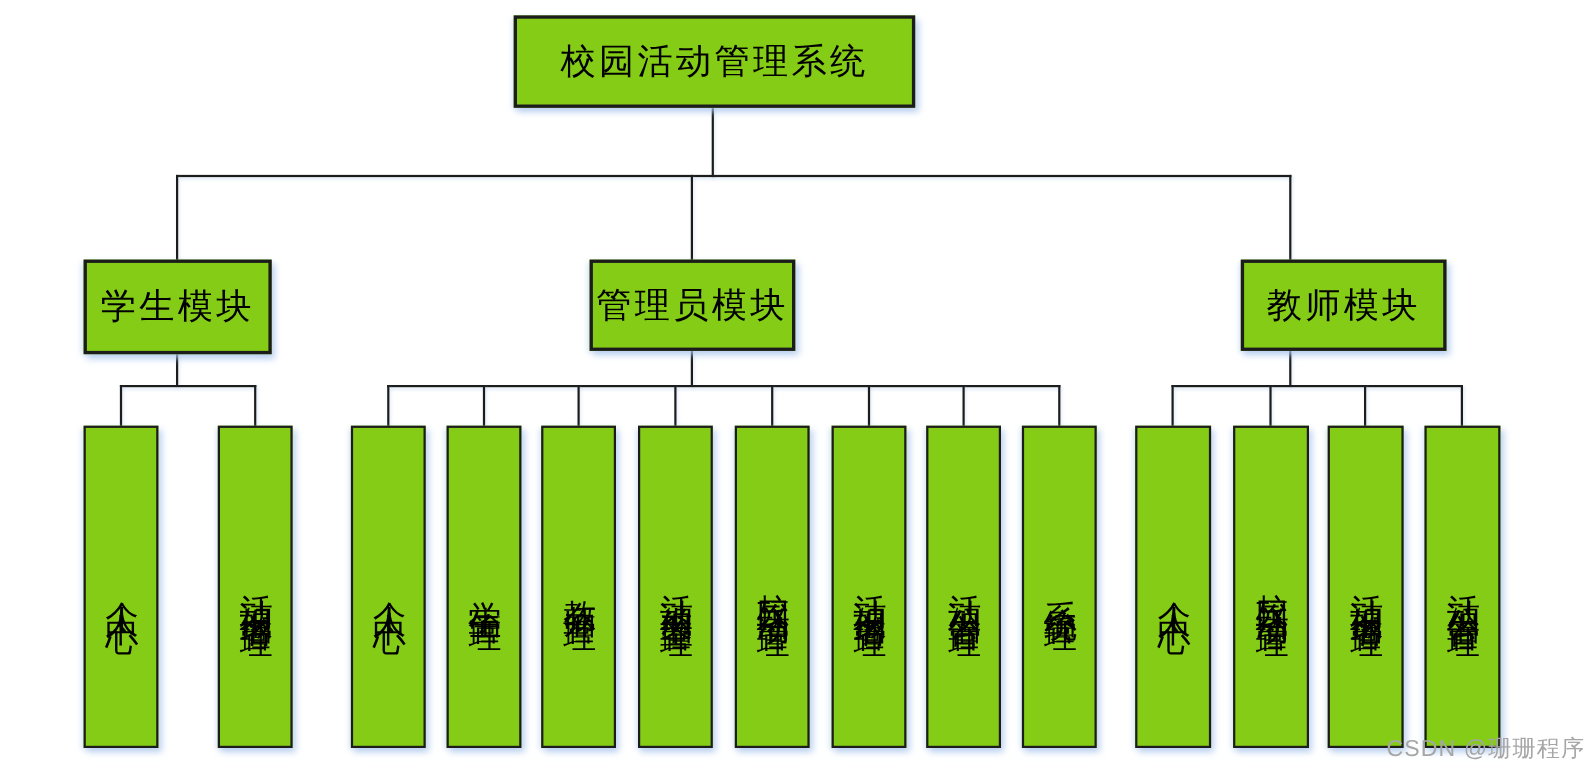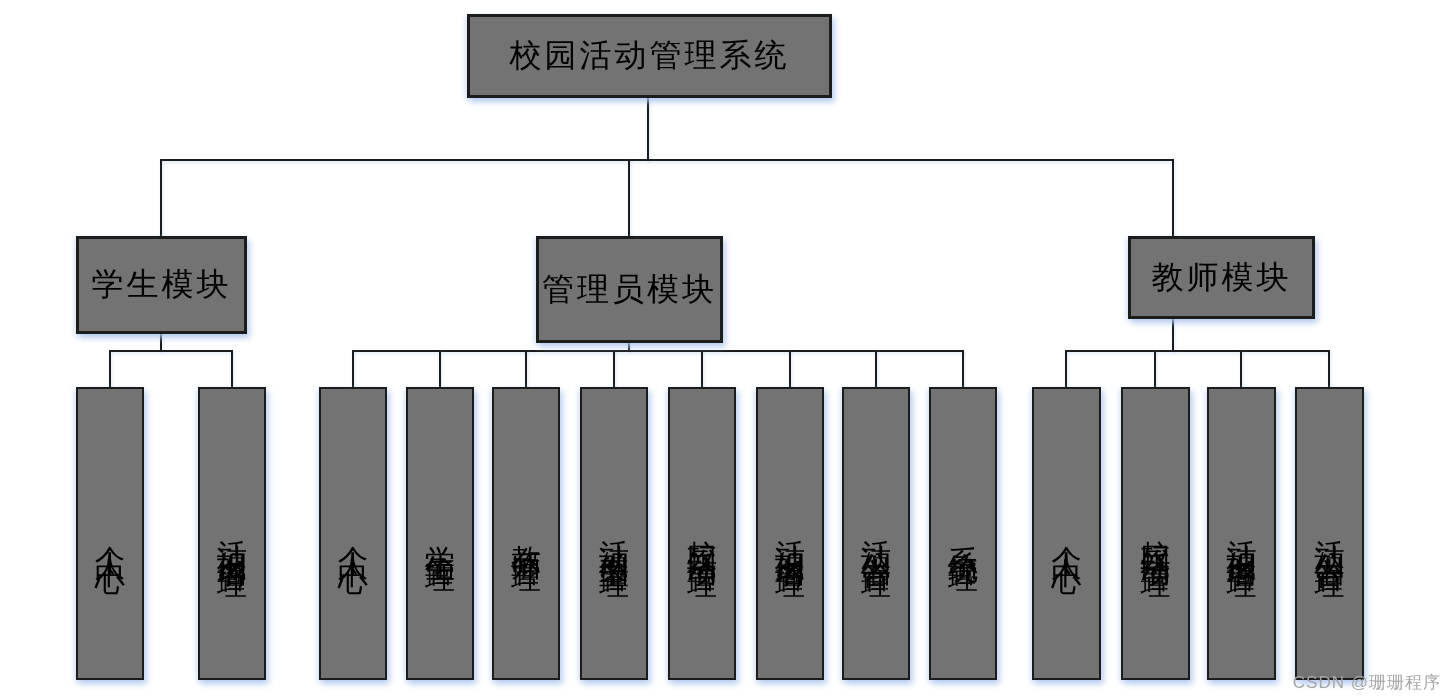--- a/index.html
+++ b/index.html
@@ -11,21 +11,21 @@
   .canvas {
     position: relative;
     width: 1447px;
     height: 698px;
     background: #ffffff;
     overflow: hidden;
   }
   .box {
     position: absolute;
     box-sizing: border-box;
-    background: #737373;
+    background: #84cc16;
     border: 3px solid #1c1c1c;
     display: flex;
     align-items: center;
     justify-content: center;
     color: #000000;
     box-shadow: 3px 4px 6px rgba(168, 196, 236, 0.75),
                 -2px 2px 5px rgba(168, 196, 236, 0.40);
   }
   .box.leaf { border-width: 2px; }
   .hlabel {
@@ -46,21 +46,21 @@
     background: #1c1c1c;
     box-shadow: 1px 2px 3px rgba(170, 200, 235, 0.45);
   }
   .vl { width: 2px; }
   .hl { height: 2px; }
   .watermark {
     position: absolute;
     right: 6px;
     bottom: 4px;
     font-family: "Liberation Sans", "DejaVu Sans", sans-serif;
-    font-size: 17px;
+    font-size: 21px;
     letter-spacing: 1px;
     color: #a6a6a6;
   }
 </style>
 </head>
 <body>
 
 <div class="canvas">
 
   <div class="vl" style="left:647px; top:97px;  height:64px;"></div>
@@ -89,24 +89,24 @@
   <div class="hl" style="left:1065px;top:350px; width:265px;"></div>
   <div class="vl" style="left:1065px;top:350px; height:38px;"></div>
   <div class="vl" style="left:1154px;top:350px; height:38px;"></div>
   <div class="vl" style="left:1240px;top:350px; height:38px;"></div>
   <div class="vl" style="left:1328px;top:350px; height:38px;"></div>
 
   <div class="box" style="left:467px; top:14px; width:365px; height:84px;">
     <span class="hlabel">校园活动管理系统</span>
   </div>
 
-  <div class="box" style="left:76px; top:236px; width:171px; height:98px;">
+  <div class="box" style="left:76px; top:236px; width:171px; height:86px;">
     <span class="hlabel">学生模块</span>
   </div>
-  <div class="box" style="left:536px; top:236px; width:187px; height:107px;">
+  <div class="box" style="left:536px; top:236px; width:187px; height:83px;">
     <span class="hlabel">管理员模块</span>
   </div>
   <div class="box" style="left:1080px; top:236px; width:187px; height:83px;margin-left:48px;">
     <span class="hlabel">教师模块</span>
   </div>
 
   <div class="box leaf" style="left:76px; top:387px; width:68px; height:293px;">
     <span class="vtext">个人中心</span>
   </div>
   <div class="box leaf" style="left:198px; top:387px; width:68px; height:293px;">

